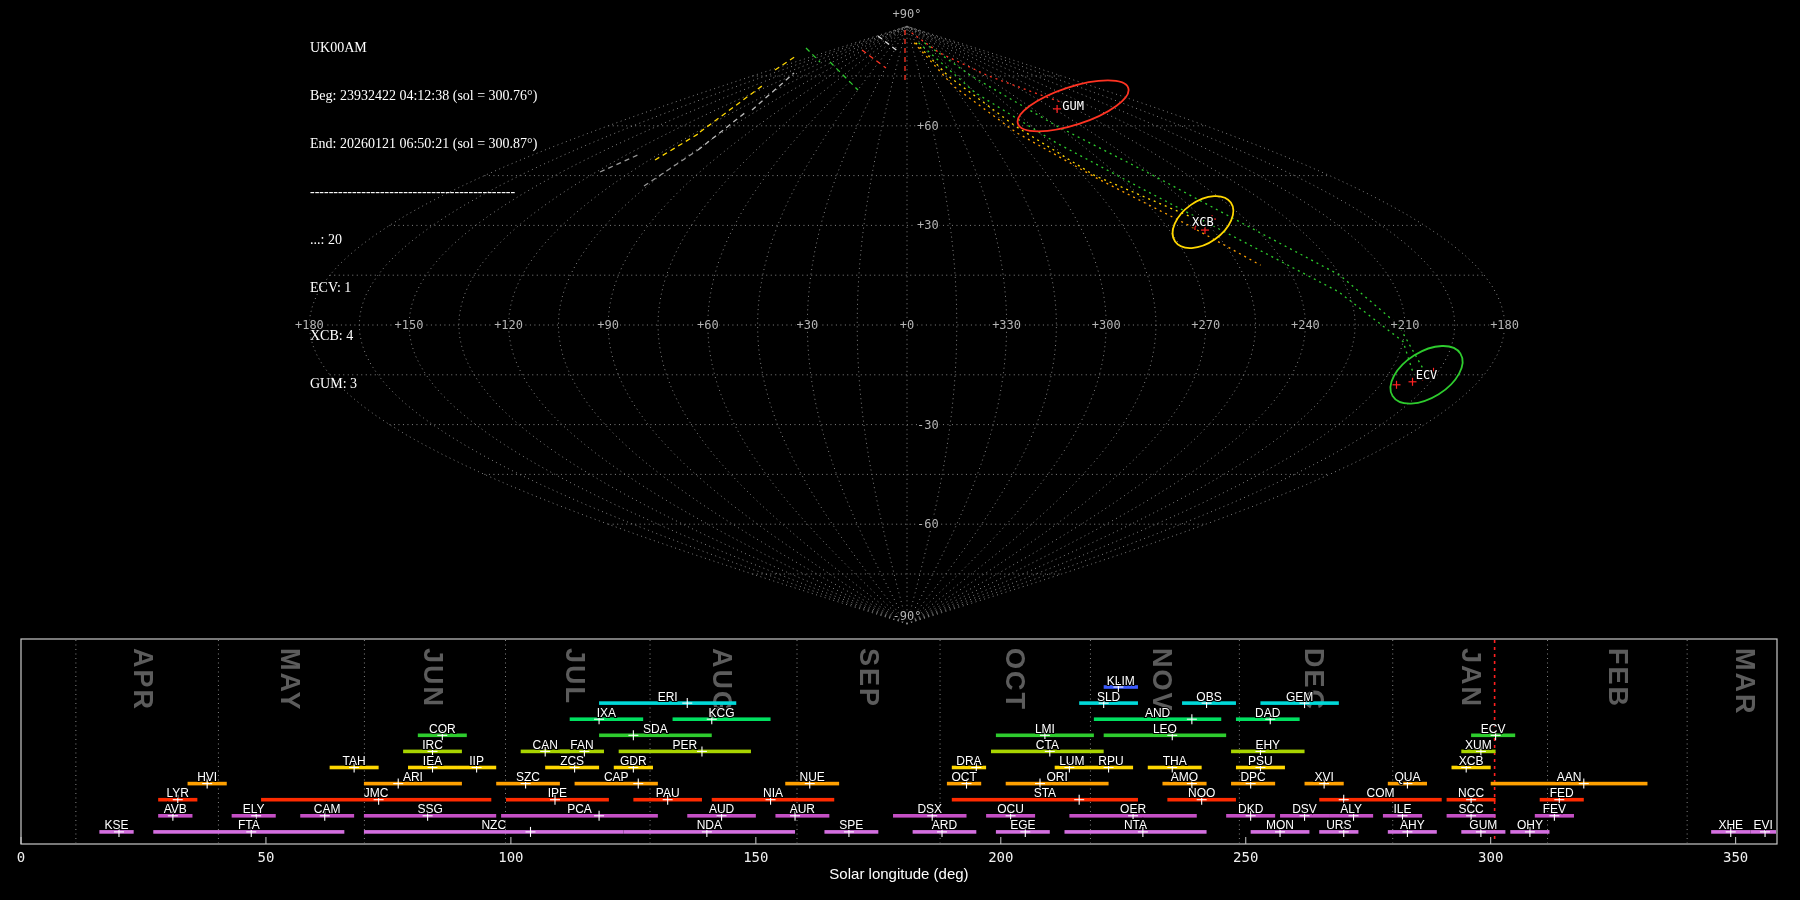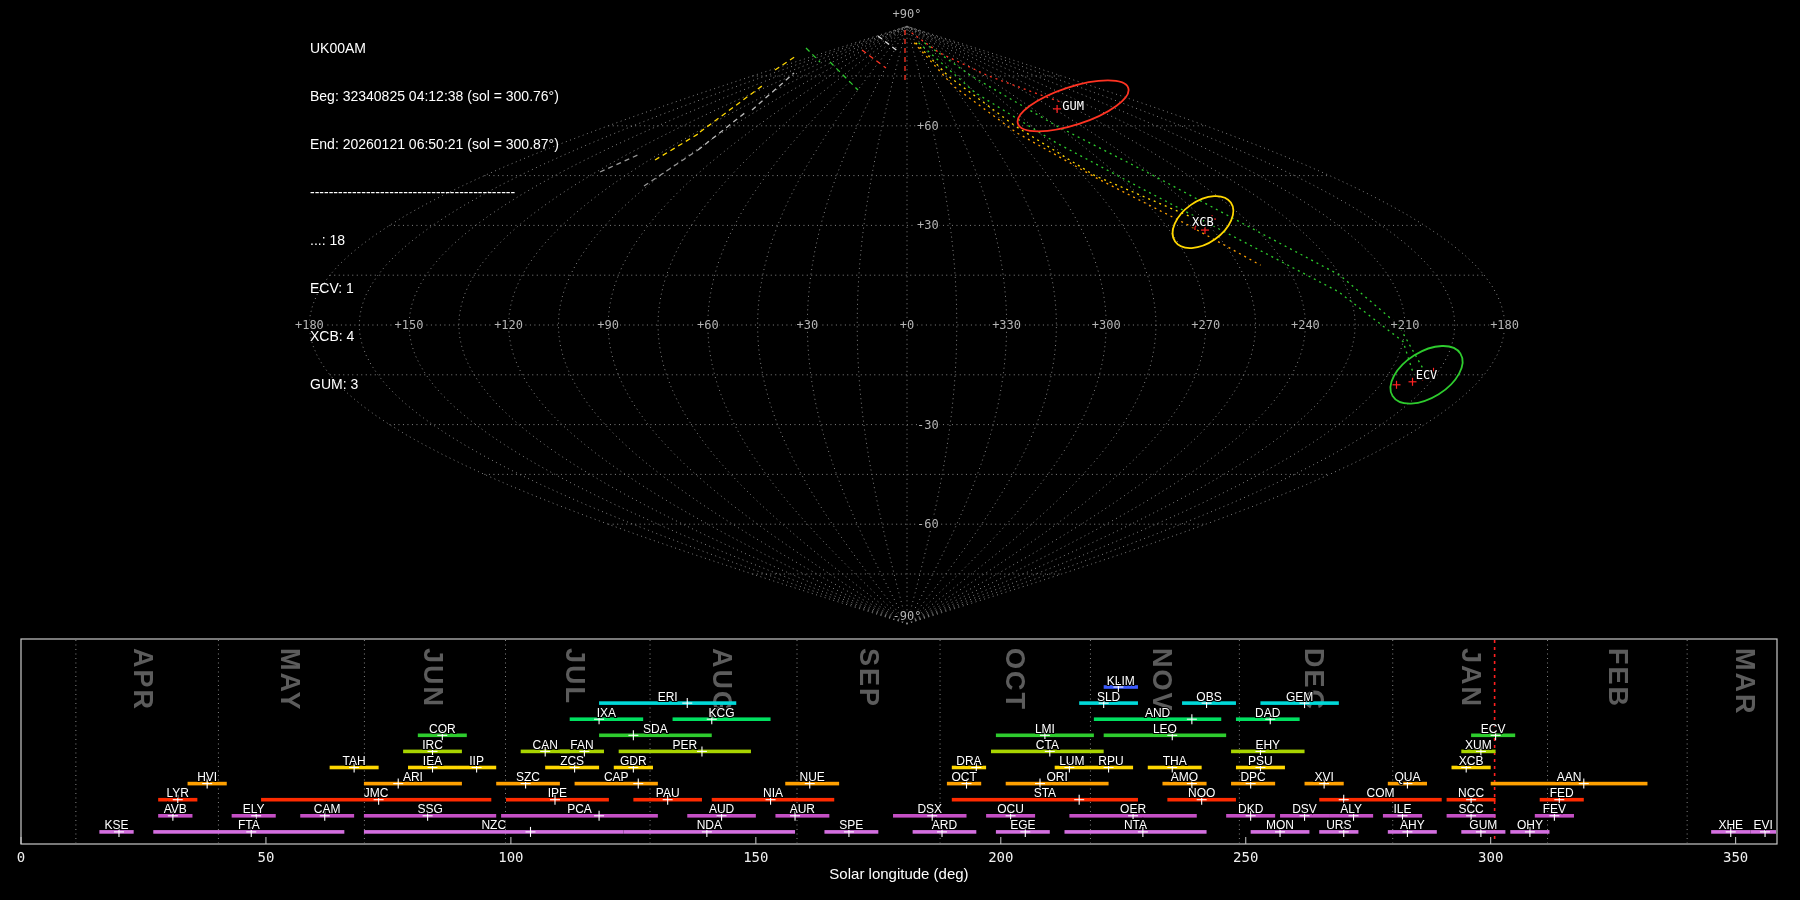--- a/index.html
+++ b/index.html
@@ -1,20 +1,20 @@
 <!DOCTYPE html>
 <html><head>
 <meta charset="utf-8">
 <style>
   html,body{margin:0;padding:0;background:#000;}
   .screen{position:relative;width:1800px;height:900px;background:#000;overflow:hidden;
           font-family:"DejaVu Sans Mono",monospace;}
   svg{position:absolute;left:0;top:0;}
   .info{position:absolute;left:310px;top:8px;color:#fff;font-size:14px;line-height:16px;
-        white-space:pre;font-family:Liberation Sans, sans-serif;}
+        white-space:pre;font-family:Liberation Serif, serif;}
   .grid{stroke:#828282;stroke-width:1;stroke-dasharray:1,3.5;fill:none;}
   .maplbl{fill:#b5b5b5;font-size:12px;font-family:"DejaVu Sans Mono",monospace;
           paint-order:stroke;stroke:#000;stroke-width:3px;}
   .radlbl{fill:#fff;font-size:12px;font-family:"DejaVu Sans Mono",monospace;
           paint-order:stroke;stroke:#000;stroke-width:3px;}
   .monthlbl{fill:#5c5c5c;font-family:"Liberation Sans",sans-serif;font-size:27px;
             font-weight:bold;letter-spacing:2px;}
   .shlbl{fill:#fff;font-size:12px;font-family:"Liberation Sans",sans-serif;
          paint-order:stroke;stroke:#000;stroke-width:2px;}
   .peak{stroke:#fff;stroke-width:1.1;}
@@ -511,22 +511,22 @@
         <text x="1490.7" y="862" class="ticklbl" text-anchor="middle">300</text>
         <line x1="1735.65" y1="844" x2="1735.65" y2="837" stroke="#cccccc"></line>
         <text x="1735.65" y="862" class="ticklbl" text-anchor="middle">350</text>
         <rect x="21" y="639" width="1756" height="205" fill="none" stroke="#c8c8c8" stroke-width="1.2"></rect>
       </g>
     <text x="899" y="879" text-anchor="middle" class="axis-label">Solar longitude (deg)</text>
   </svg>
 
   <div class="info">
     <div>UK00AM</div>
-    <div>Beg: 32340825 04:12:38 (sol = 300.76°)</div>
+    <div>Beg: 23932422 04:12:38 (sol = 300.76°)</div>
     <div>End: 20260121 06:50:21 (sol = 300.87°)</div>
     <div>--------------------------------------------</div>
-    <div>...: 18</div>
+    <div>...: 20</div>
     <div>ECV: 1</div>
     <div>XCB: 4</div>
     <div>GUM: 3</div>
   </div>
 
 </div>
 
 </body></html>

